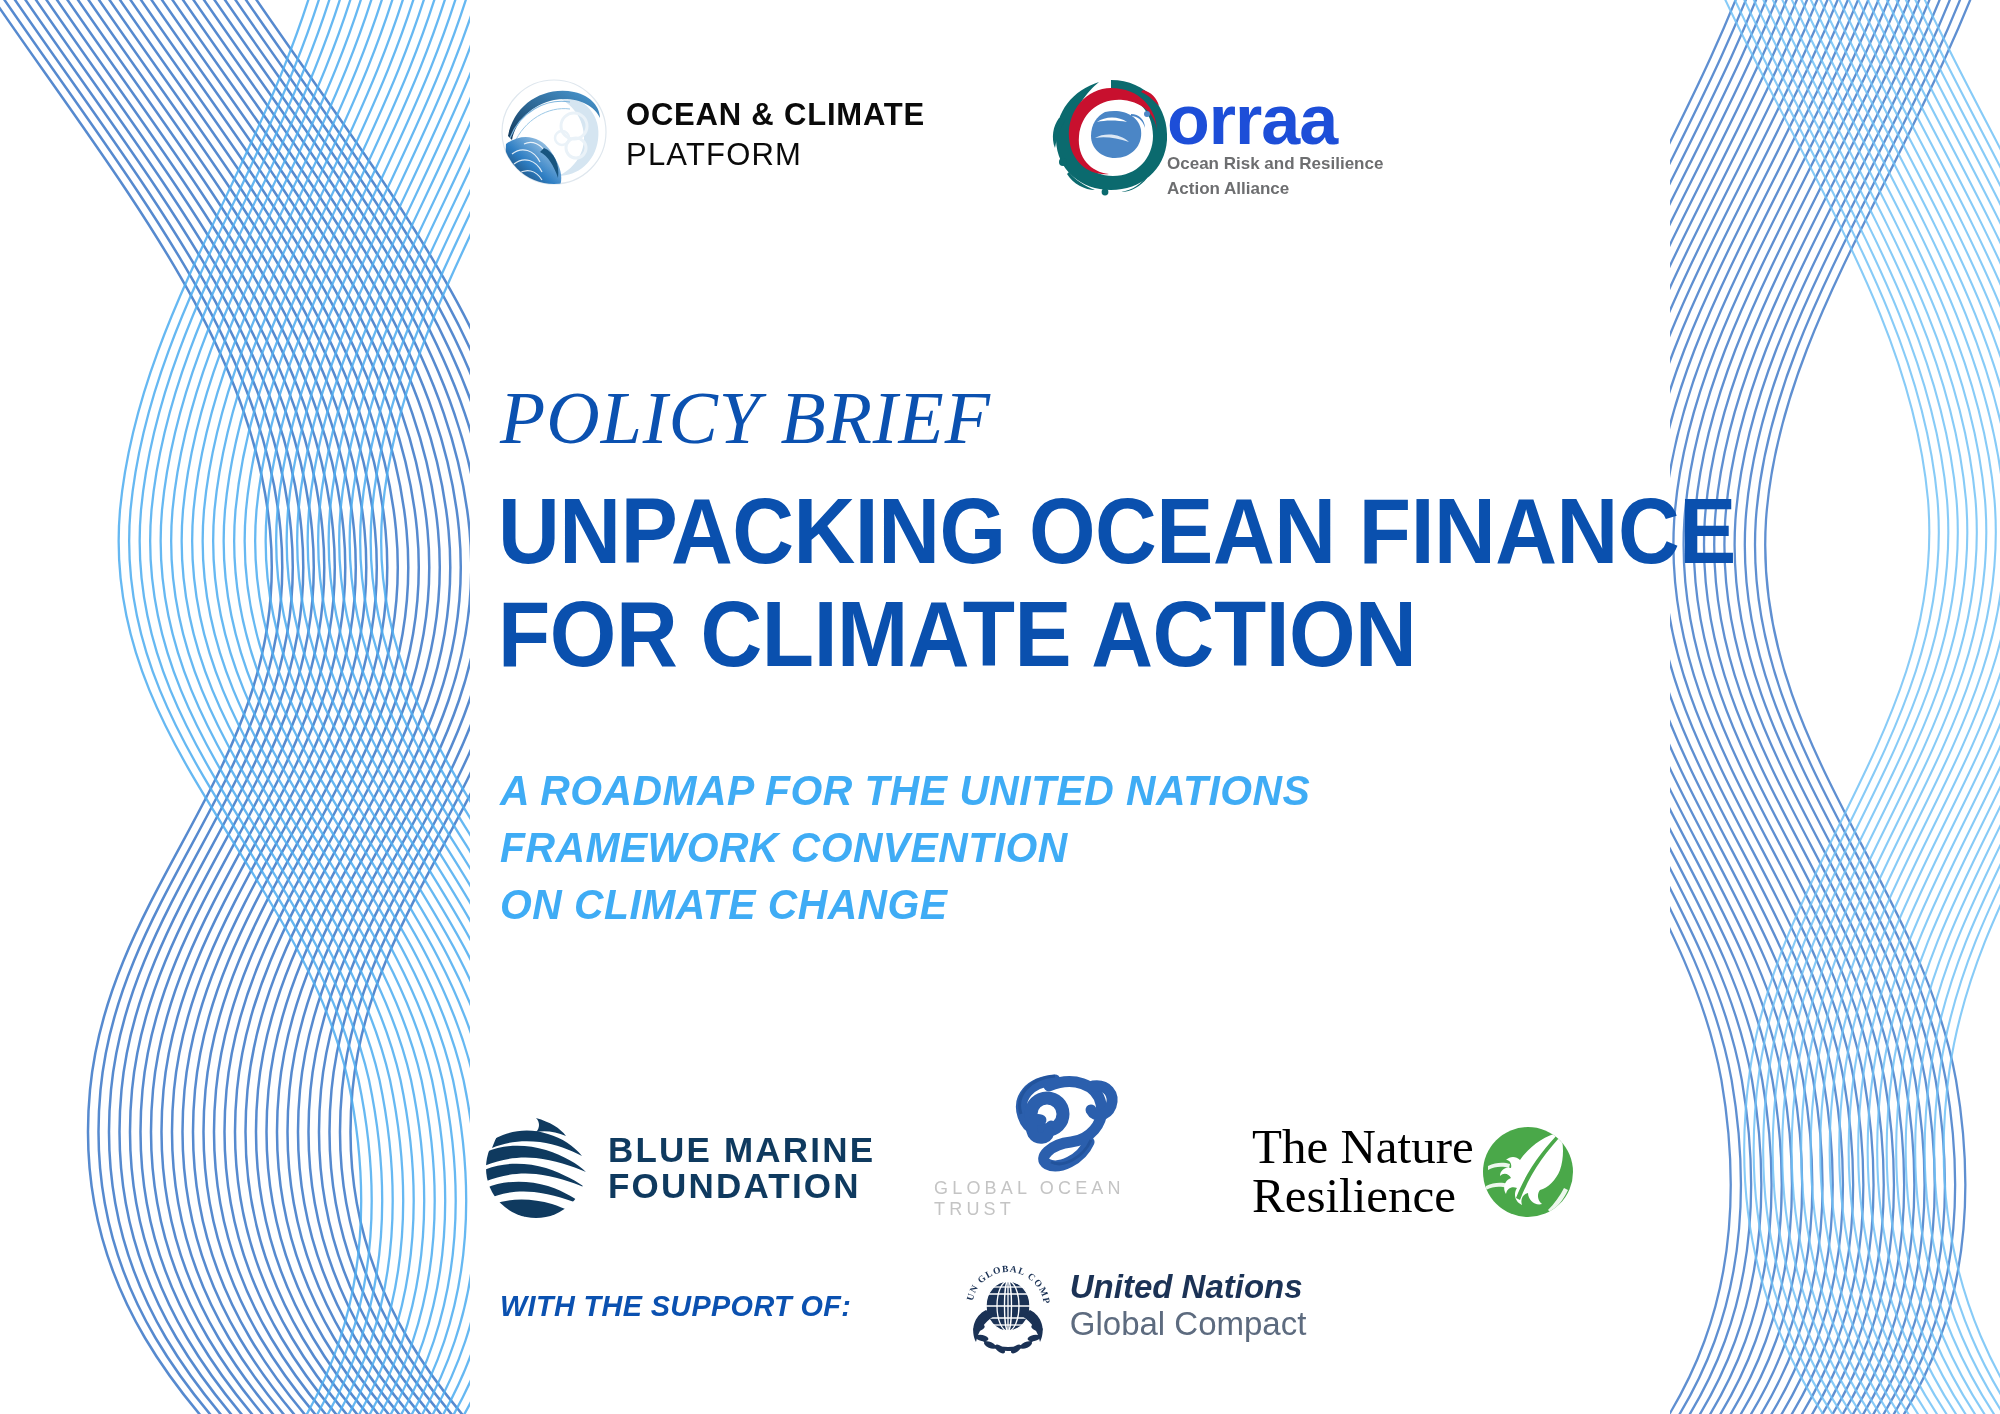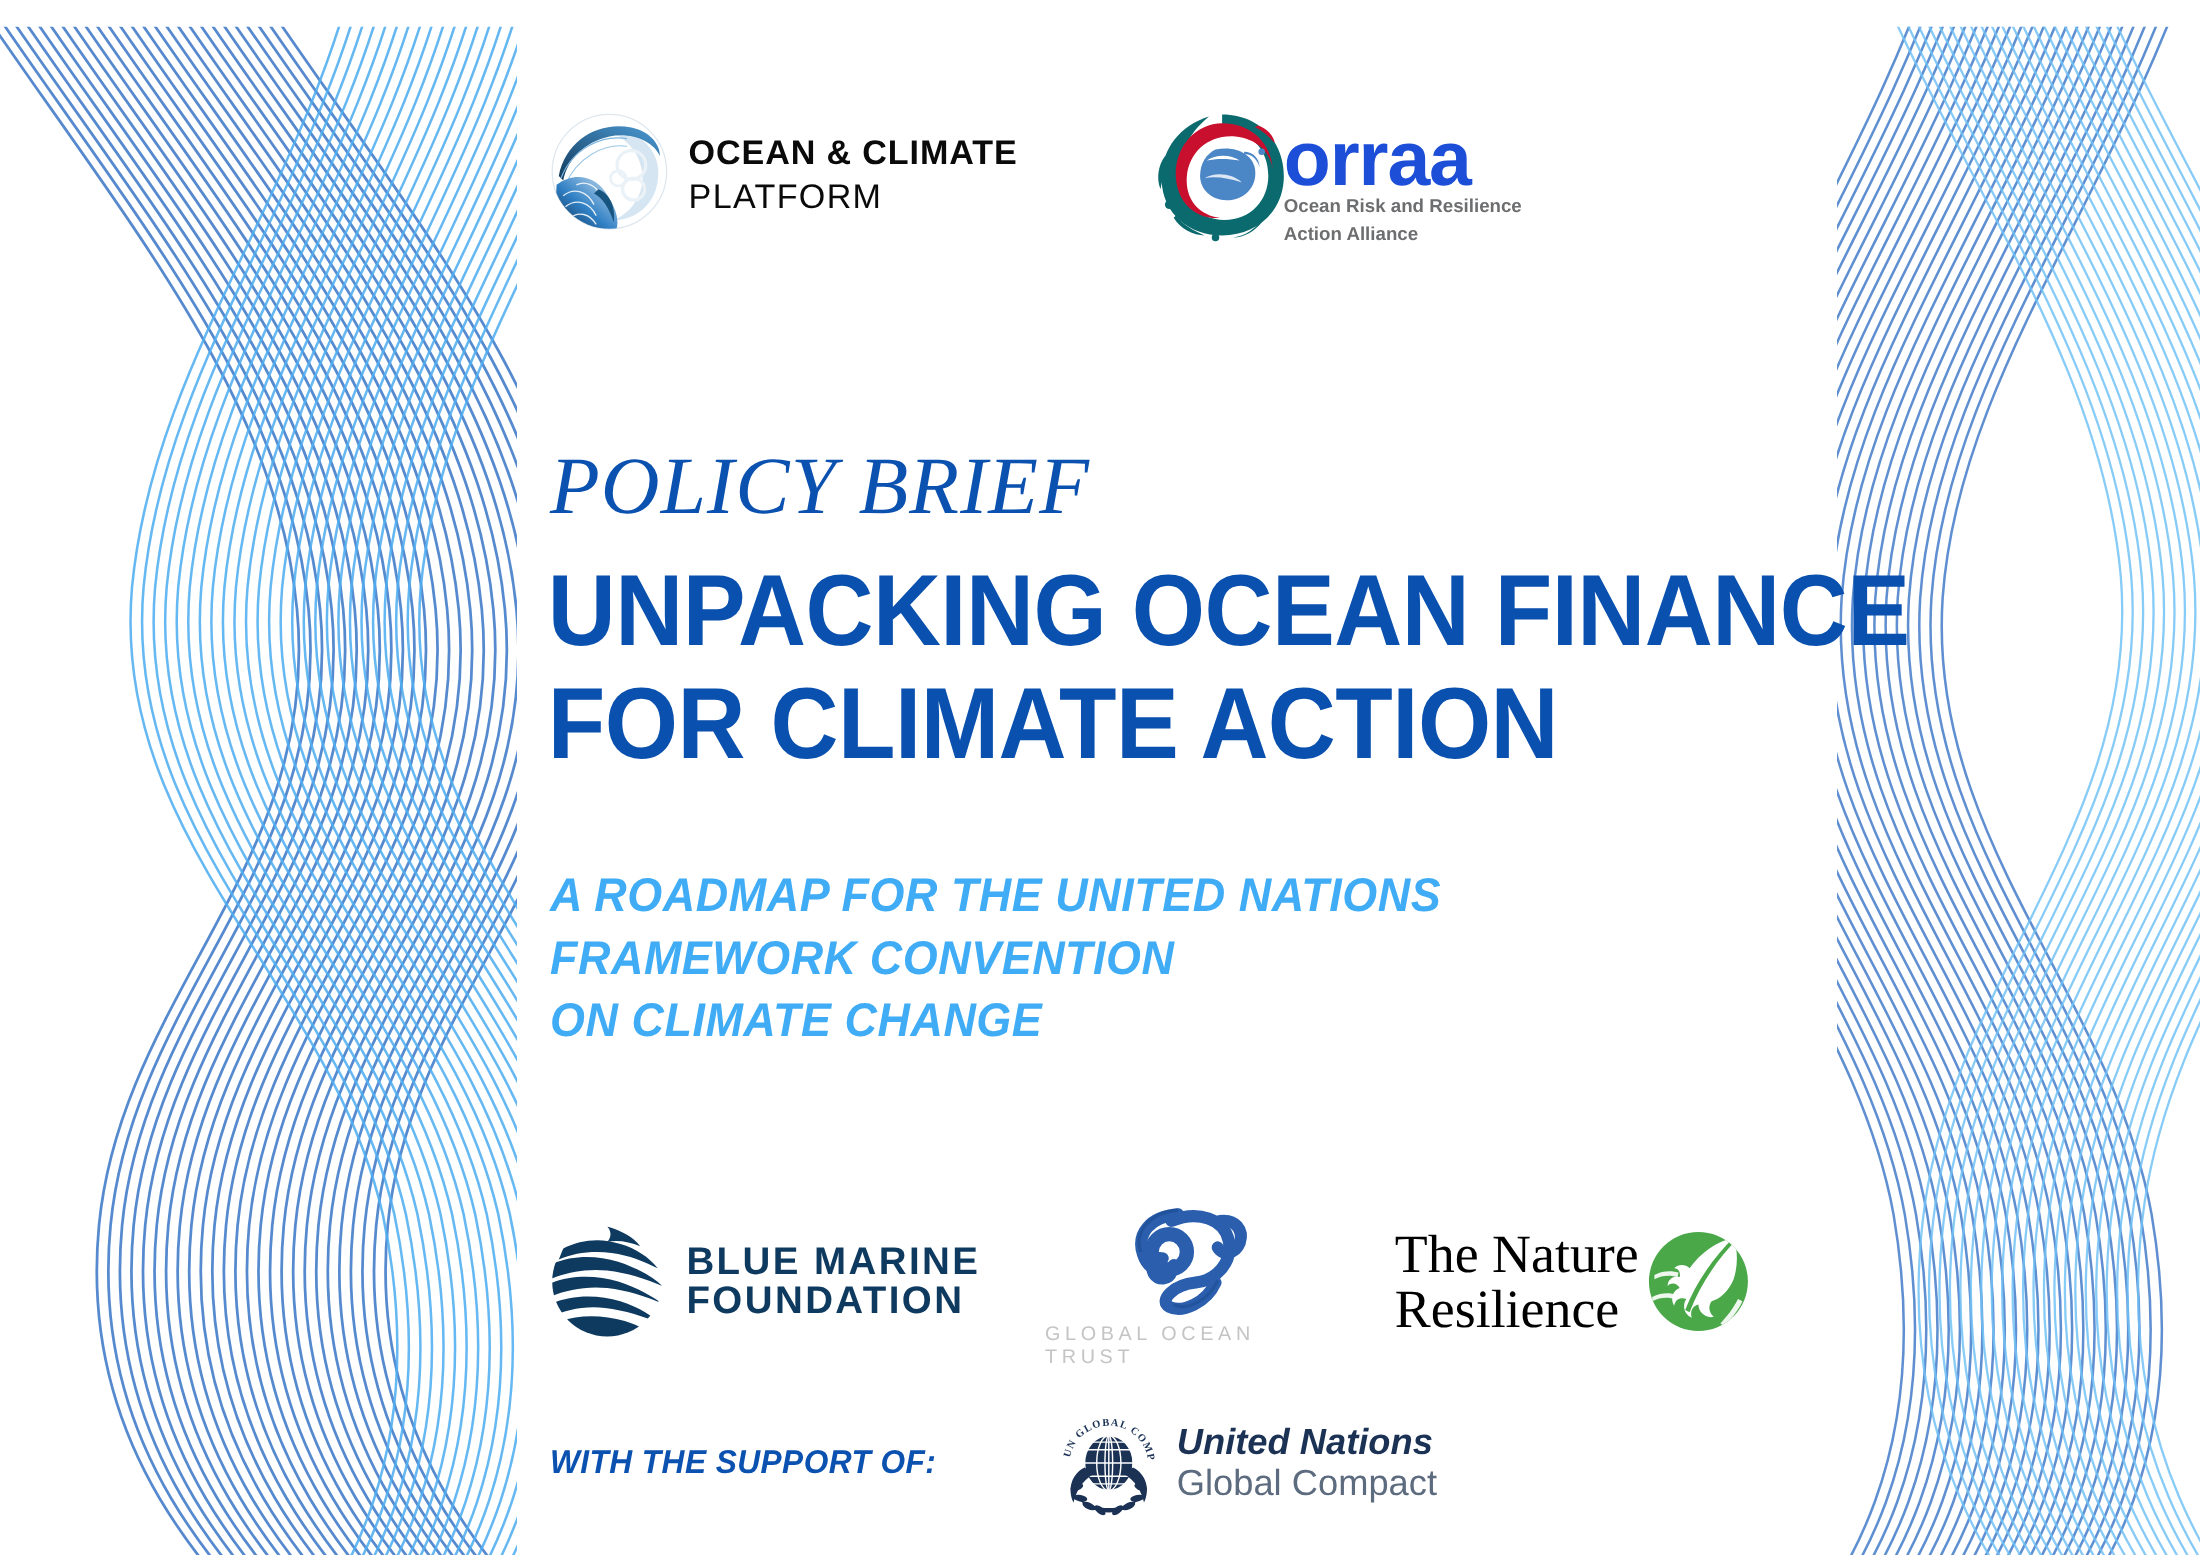--- a/index.html
+++ b/index.html
@@ -1,18 +1,18 @@
 <!DOCTYPE html>
 <html><head>
 <meta charset="utf-8">
 <style>
   html,body{margin:0;padding:0;background:#ffffff;}
   body{width:2000px;height:1414px;overflow:hidden;font-family:"Liberation Sans",sans-serif;position:relative;}
 
-  #cover{position:absolute;inset:0;background:#ffffff;overflow:hidden;margin-top:24px;}
+  #cover{position:absolute;inset:0;background:#ffffff;overflow:hidden;}
 
   
   .waves{position:absolute;top:0;bottom:0;pointer-events:none;}
   .waves.left{left:0;width:470px;height:1414px;}
   .waves.right{right:0;width:330px;height:1414px;}
 
   
   .header-logos{position:absolute;left:500px;top:78px;display:flex;align-items:flex-start;gap:122px;}
 
   .ocp-logo{display:flex;align-items:center;gap:18px;}
@@ -31,21 +31,21 @@
   .kicker{position:absolute;left:500px;top:376px;font-size:74px;font-style:italic;font-weight:400;
           color:#0b51b0;letter-spacing:1px;font-family:Liberation Serif, serif;}
   .title{position:absolute;left:498px;top:480px;width:1420px;color:#0a50ae;font-weight:bold;
          font-size:92px;line-height:1.12;letter-spacing:-0.5px;transform:scaleX(0.93);transform-origin:left top;}
   .title-line{display:block;white-space:nowrap;}
   .subtitle{position:absolute;left:500px;top:762px;color:#3facf5;font-weight:bold;font-style:italic;
             font-size:43px;line-height:1.32;letter-spacing:0.5px;transform:scaleX(0.95);transform-origin:left top;}
   .subtitle-line{display:block;white-space:nowrap;}
 
   
-  .partners{position:absolute;left:500px;top:1062px;display:flex;align-items:center;gap:0;}
+  .partners{position:absolute;left:484px;top:1062px;display:flex;align-items:flex-end;gap:0;}
 
   .bmf{display:flex;align-items:center;gap:20px;width:400px;}
   .bmf-mark{width:104px;height:104px;flex:0 0 104px;}
   .bmf-text{display:flex;flex-direction:column;line-height:1.02;}
   .bmf-l{font-size:35px;font-weight:bold;color:#0f3a5f;letter-spacing:2.2px;}
 
   .got{display:flex;flex-direction:column;align-items:center;width:260px;margin-left:50px;}
   .got-mark{width:122px;height:110px;}
   .got-text{font-size:18px;color:#c4c4c4;letter-spacing:4.2px;margin-top:6px;font-weight:400;}
 

